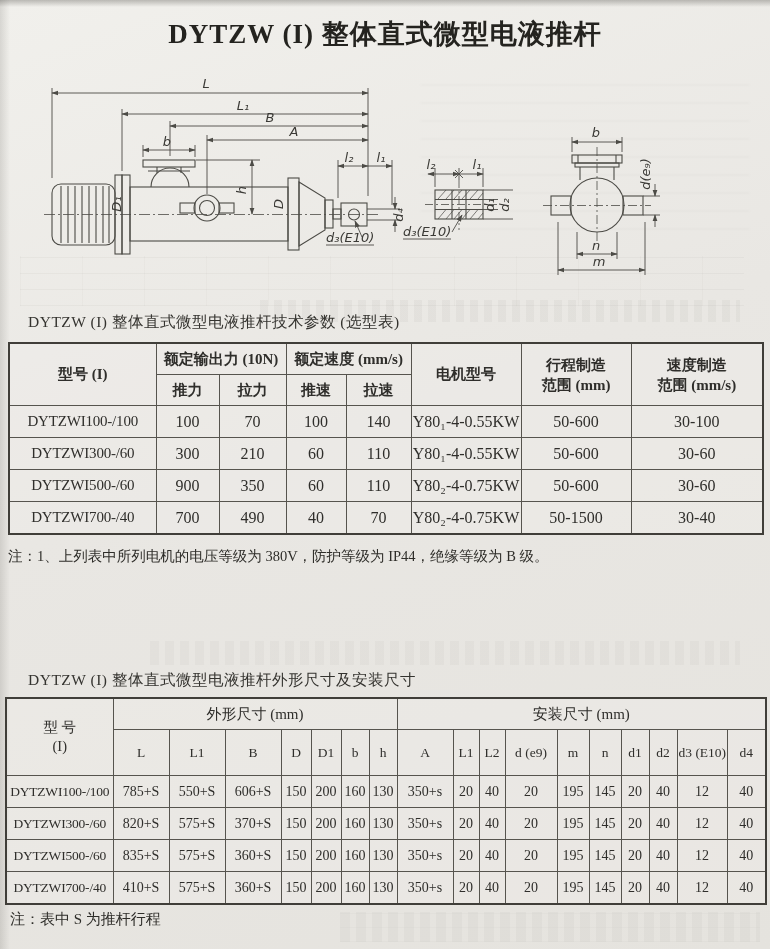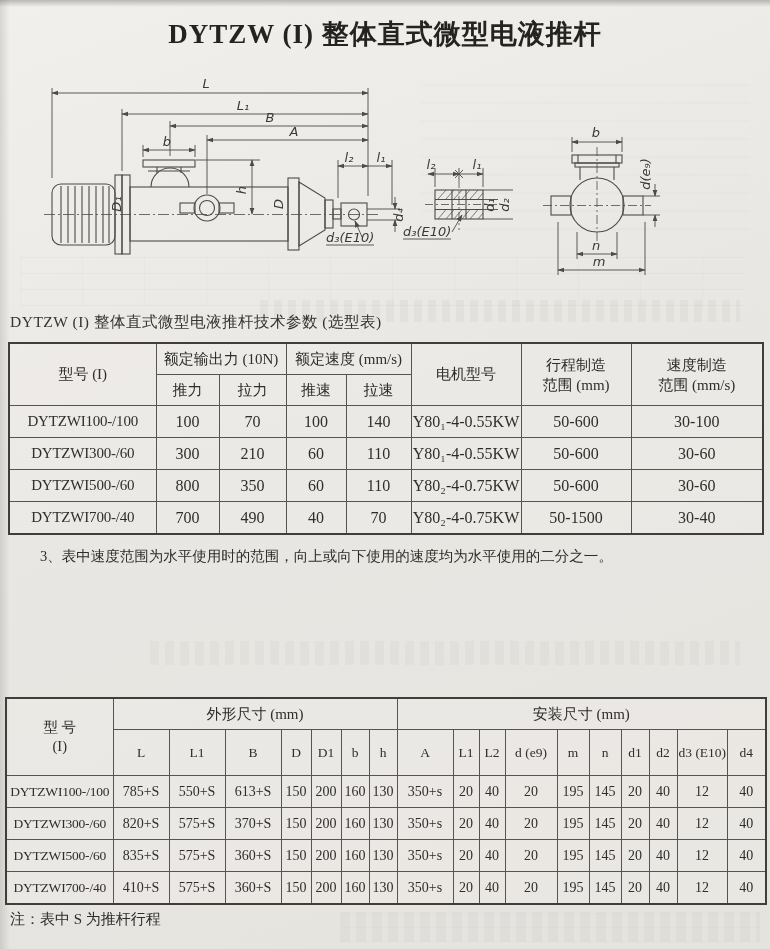--- a/index.html
+++ b/index.html
@@ -12,30 +12,30 @@
   .page::after{content:"";position:absolute;top:0;bottom:0;left:0;width:10px;
     background:linear-gradient(90deg,rgba(58,56,50,.14),rgba(58,56,50,0));pointer-events:none;}
 
   .title{position:absolute;top:16px;left:0;width:100%;text-align:center;
     font-size:27px;font-weight:bold;letter-spacing:1px;color:#24231f;}
 
   .drawing{position:absolute;top:72px;left:0;}
   .drawing svg text{font-family:"DejaVu Sans","DejaVu Serif",sans-serif;
     font-style:italic;font-size:13px;fill:#3b3a36;stroke:none;}
 
-  .caption{position:absolute;left:10px;font-size:15.5px;letter-spacing:.5px;color:#34332f;}
+  .caption{position:absolute;left:28px;font-size:15.5px;letter-spacing:.5px;color:#34332f;}
   .cap1{top:312px;}
   .cap2{top:670px;}
 
   table{border-collapse:collapse;table-layout:fixed;position:absolute;
     background:rgba(240,239,235,.35);}
   th,td{border:1px solid #56544e;text-align:center;vertical-align:middle;
     font-weight:normal;padding:0 1px;overflow:hidden;white-space:nowrap;}
   .t1{top:342px;left:8px;width:754px;border:2px solid #403e39;}
-  .t1 th{font-size:15px;height:30px;}
+  .t1 th{font-size:15px;height:30px;font-weight:bold;}
   .t1 td{font-size:16px;height:31px;}
   .t1 .two-line div{line-height:20px;}
   .t2{top:697px;left:5px;width:760px;border:2px solid #403e39;}
   .t2 .grp{font-size:15px;height:30px;}
   .t2 .sub td, .t2 .sub th{font-size:13.5px;height:45px;}
   .t2 tbody td{font-size:14px;height:31px;}
   .t2 td.model-cell, .t1 td.model-cell{font-size:13.5px;letter-spacing:-.2px;}
   .t1 td.model-cell{font-size:15px;}
   .t2 .model-head div{line-height:19px;font-size:14.5px;}
 
@@ -270,21 +270,21 @@
           <td>300</td>
           <td>210</td>
           <td>60</td>
           <td>110</td>
           <td>Y80₁-4-0.55KW</td>
           <td>50-600</td>
           <td>30-60</td>
         </tr>
         <tr>
           <td class="model-cell">DYTZWI500-/60</td>
-          <td>800</td>
+          <td>900</td>
           <td>350</td>
           <td>60</td>
           <td>110</td>
           <td>Y80₂-4-0.75KW</td>
           <td>50-600</td>
           <td>30-60</td>
         </tr>
         <tr>
           <td class="model-cell">DYTZWI700-/40</td>
           <td>700</td>
@@ -292,23 +292,24 @@
           <td>40</td>
           <td>70</td>
           <td>Y80₂-4-0.75KW</td>
           <td>50-1500</td>
           <td>30-40</td>
         </tr>
       </tbody>
   </table>
 
   <div class="notes">
-    <div class="n-line n-ind">3、表中速度范围为水平使用时的范围，向上或向下使用的速度均为水平使用的二分之一。</div>
+    <div class="n-line"><span>注：</span><span>1、上列表中所列电机的电压等级为 380V，防护等级为 IP44，绝缘等级为 B 级。</span></div>
   </div>
 
+  <div class="caption cap2">DYTZW (I) 整体直式微型电液推杆外形尺寸及安装尺寸</div>
 
   <table class="t2">
     <colgroup>
       <col style="width:107px">
         <col style="width:56px">
         <col style="width:56px">
         <col style="width:56px">
       <col style="width:30px">
         <col style="width:30px">
         <col style="width:28px">
@@ -351,21 +352,21 @@
           <th>d2</th>
           <th>d3 (E10)</th>
           <th>d4</th>
         </tr>
     </thead>
     <tbody>
         <tr>
           <td class="model-cell">DYTZWI100-/100</td>
           <td>785+S</td>
           <td>550+S</td>
-          <td>613+S</td>
+          <td>606+S</td>
           <td>150</td>
           <td>200</td>
           <td>160</td>
           <td>130</td>
           <td>350+s</td>
           <td>20</td>
           <td>40</td>
           <td>20</td>
           <td>195</td>
           <td>145</td>

